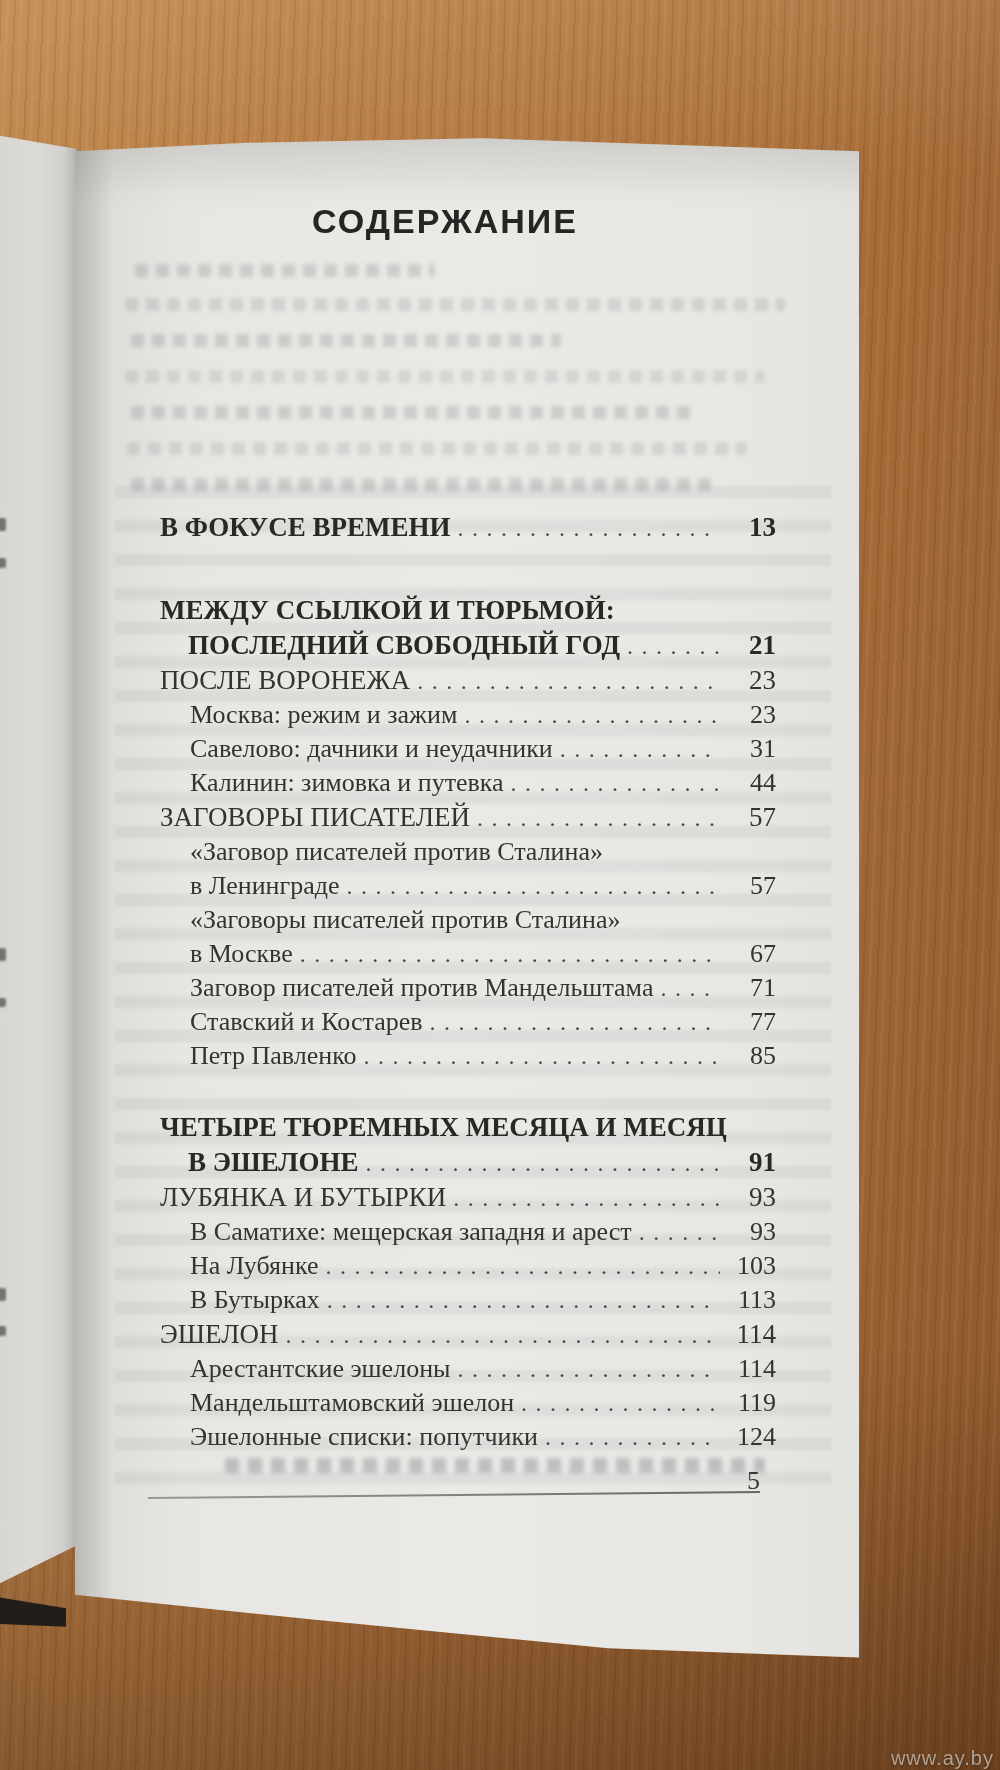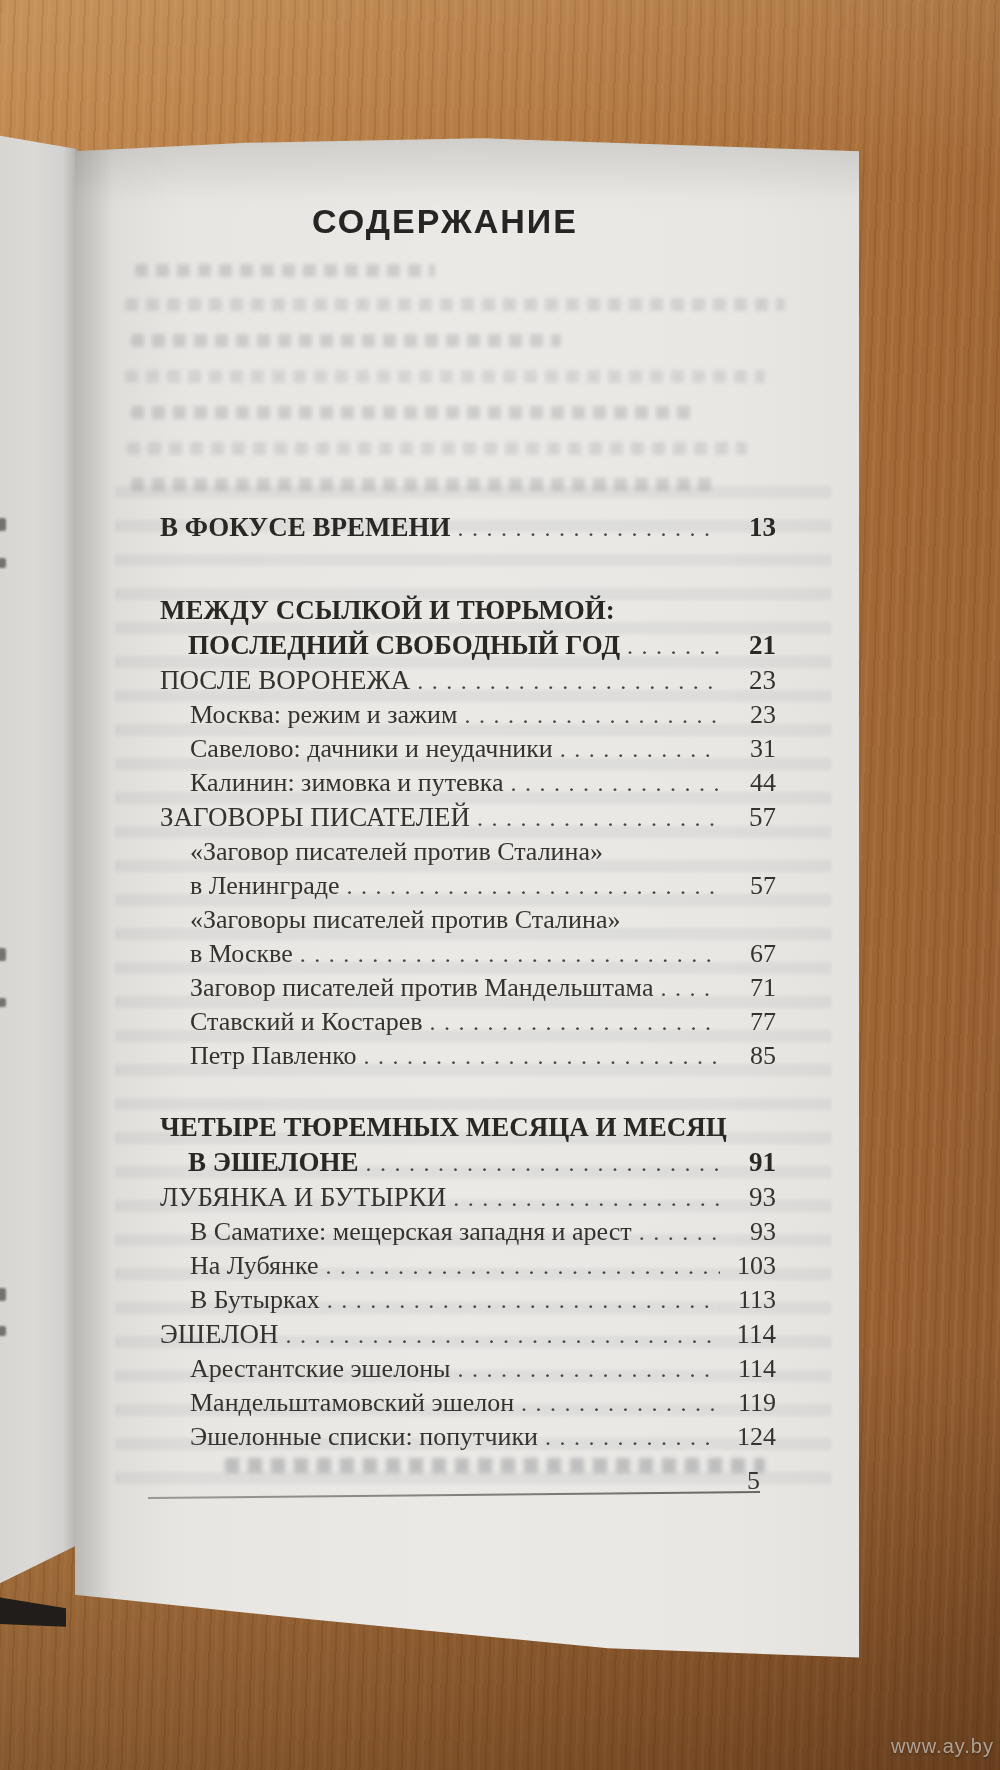--- a/index.html
+++ b/index.html
@@ -108,21 +108,21 @@
     position:absolute; left:85px; top:1330px; width:600px;
     text-align:right; padding-right:16px;
     font-size:26px; color:#3a3834;
   }
   
   .vignette {
     position:absolute; inset:0; pointer-events:none;
     background:radial-gradient(140% 120% at 45% 38%, transparent 55%, rgba(25,10,0,0.13) 100%);
   }
   .watermark {
-    position:absolute; right:6px; bottom:12px;
+    position:absolute; right:6px; bottom:0;
     font-family:"Liberation Sans", sans-serif; font-size:20px; letter-spacing:1px;
     color:rgba(205,200,194,0.75); text-shadow:0 1px 2px rgba(30,15,0,0.5);
   }
 </style>
 </head>
 <body>
 
 <div class="scene">
   <div class="wood"></div>
 

